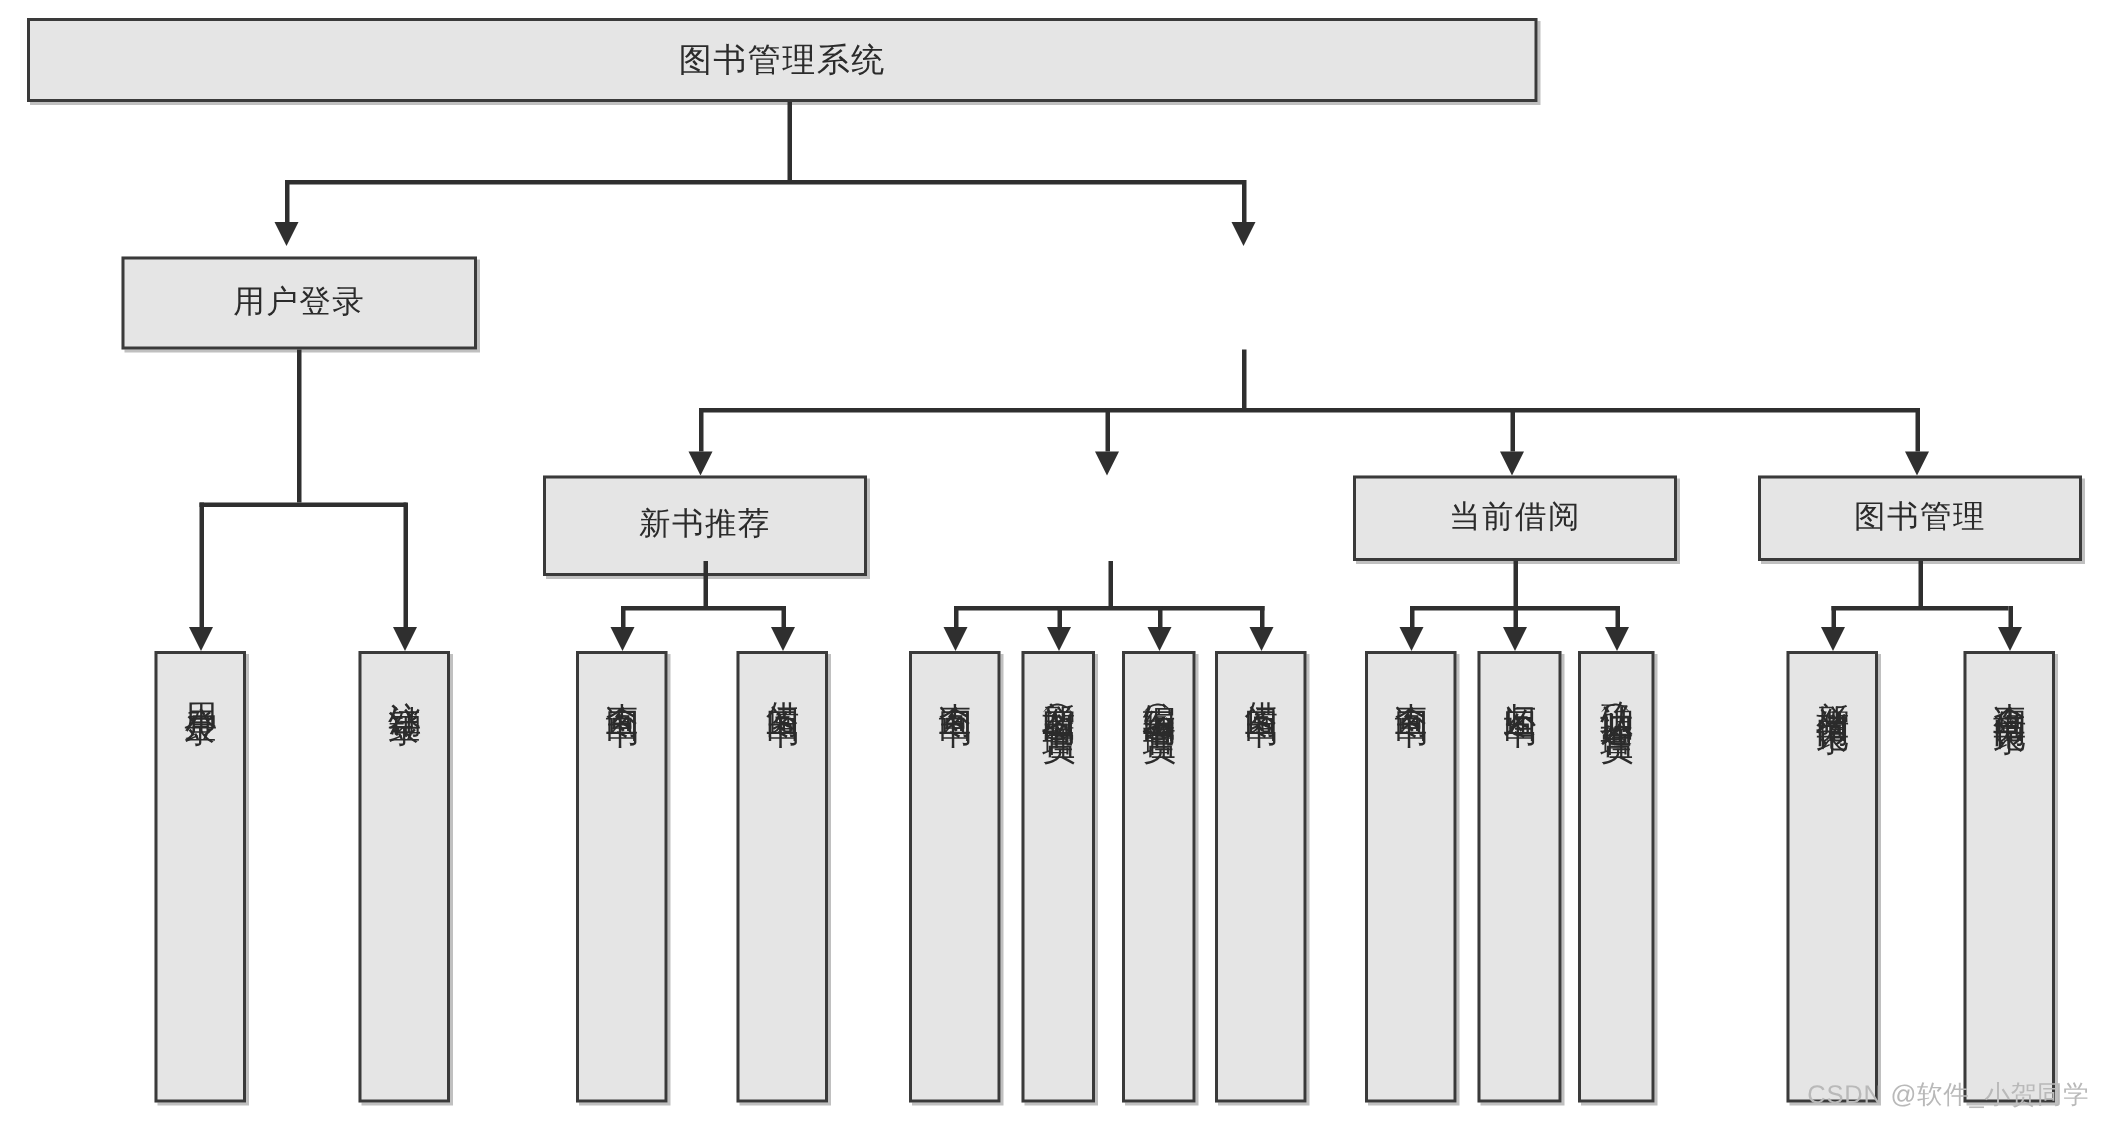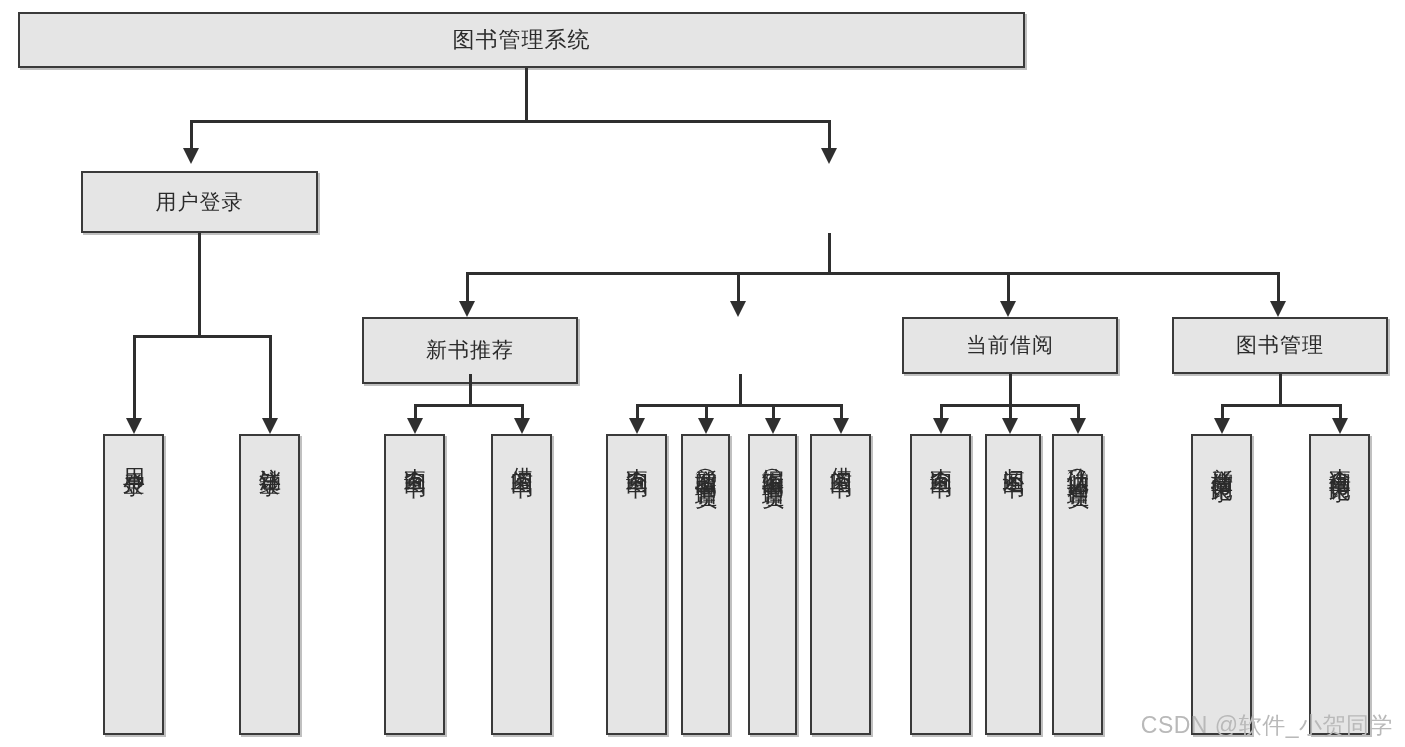--- a/index.html
+++ b/index.html
@@ -69,21 +69,21 @@
     width:0;height:0;
     border-left:8px solid transparent;
     border-right:8px solid transparent;
     border-top:16px solid #2f2f2f;
   }
   
   #watermark{
     position:absolute;
     right:12px;
     bottom:6px;
-    font-size:23px;
+    font-size:17px;
     color:#b9b9b9;
     letter-spacing:0.5px;
     white-space:nowrap;
     pointer-events:none;
     text-align:right;
   }
 </style>
 </head>
 <body>
 

